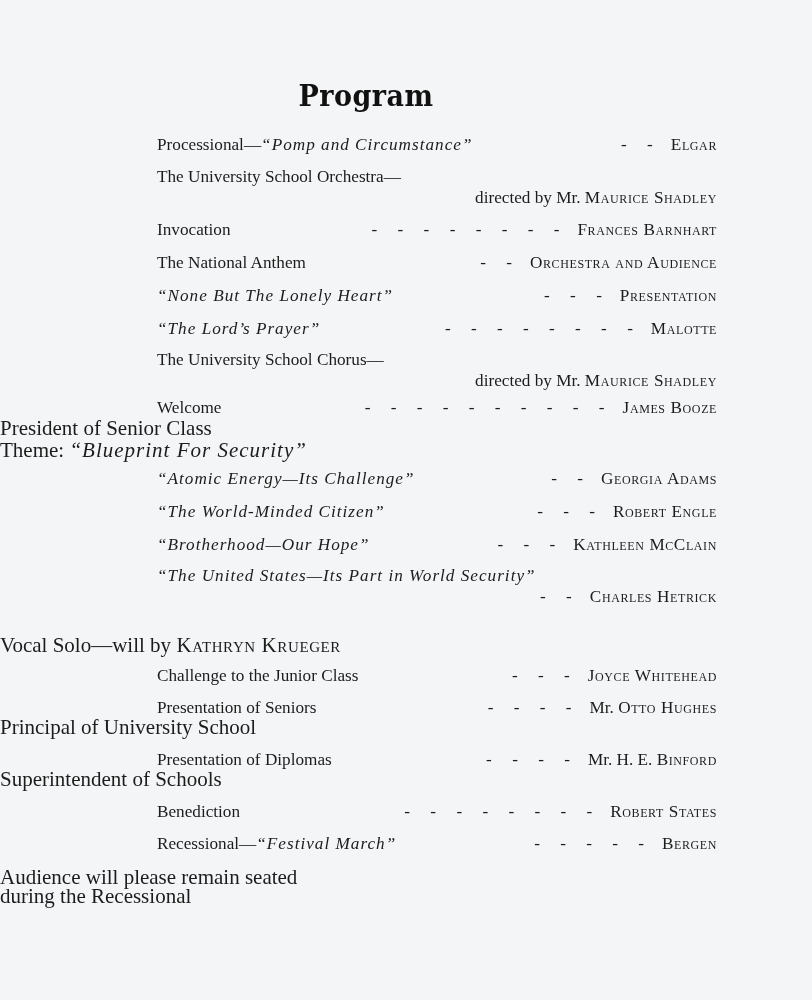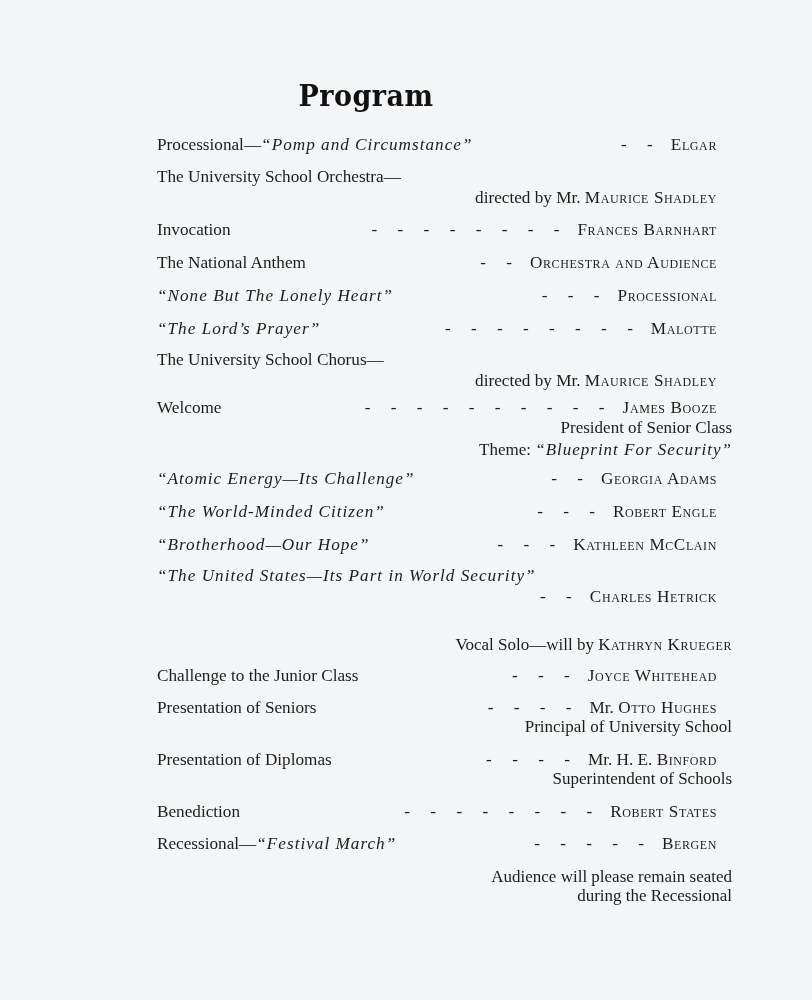--- a/index.html
+++ b/index.html
@@ -27,22 +27,22 @@
       font-size: 17.2px; line-height: 20px; white-space: nowrap;
       display: flex; align-items: baseline; margin-left: 40px;
     }
     .row .left { flex: 0 0 auto; }
     .row .dashes { flex: 1 1 auto; text-align: right; padding-right: 18px; letter-spacing: 0; word-spacing: 16px; }
     .row .right { flex: 0 0 auto; text-align: right; }
     .row.right-only { justify-content: flex-end; align-items: flex-end; }
     .sc { font-variant: small-caps; letter-spacing: 0.6px; }
     .it { font-style: italic; letter-spacing: 1px; }
     .center {
-      position: absolute; left: 0; right: 0; text-align: right;
-      font-size: 17px; line-height: 20px; white-space: nowrap;
+      position: absolute; left: 0; right: 0; text-align: left;
+      font-size: 21px; line-height: 20px; white-space: nowrap;
     }
   </style>
 </head>
 <body>
 
 <div class="page">
 
   <div class="title">Program</div>
 
   <div class="row" style="top:135px">
@@ -66,21 +66,21 @@
 
   <div class="row" style="top:253px">
     <span class="left">The National Anthem</span>
     <span class="dashes">- -</span>
     <span class="right sc">Orchestra and Audience</span>
   </div>
 
   <div class="row" style="top:286px">
     <span class="left it">“None But The Lonely Heart”</span>
     <span class="dashes">- - -</span>
-    <span class="right sc">Processional</span>
+    <span class="right sc">Presentation</span>
   </div>
 
   <div class="row" style="top:319px">
     <span class="left it">“The Lord’s Prayer”</span>
     <span class="dashes">- - - - - - - -</span>
     <span class="right sc">Malotte</span>
   </div>
 
   <div class="row" style="top:350px">
     <span class="left">The University School Chorus—</span>

